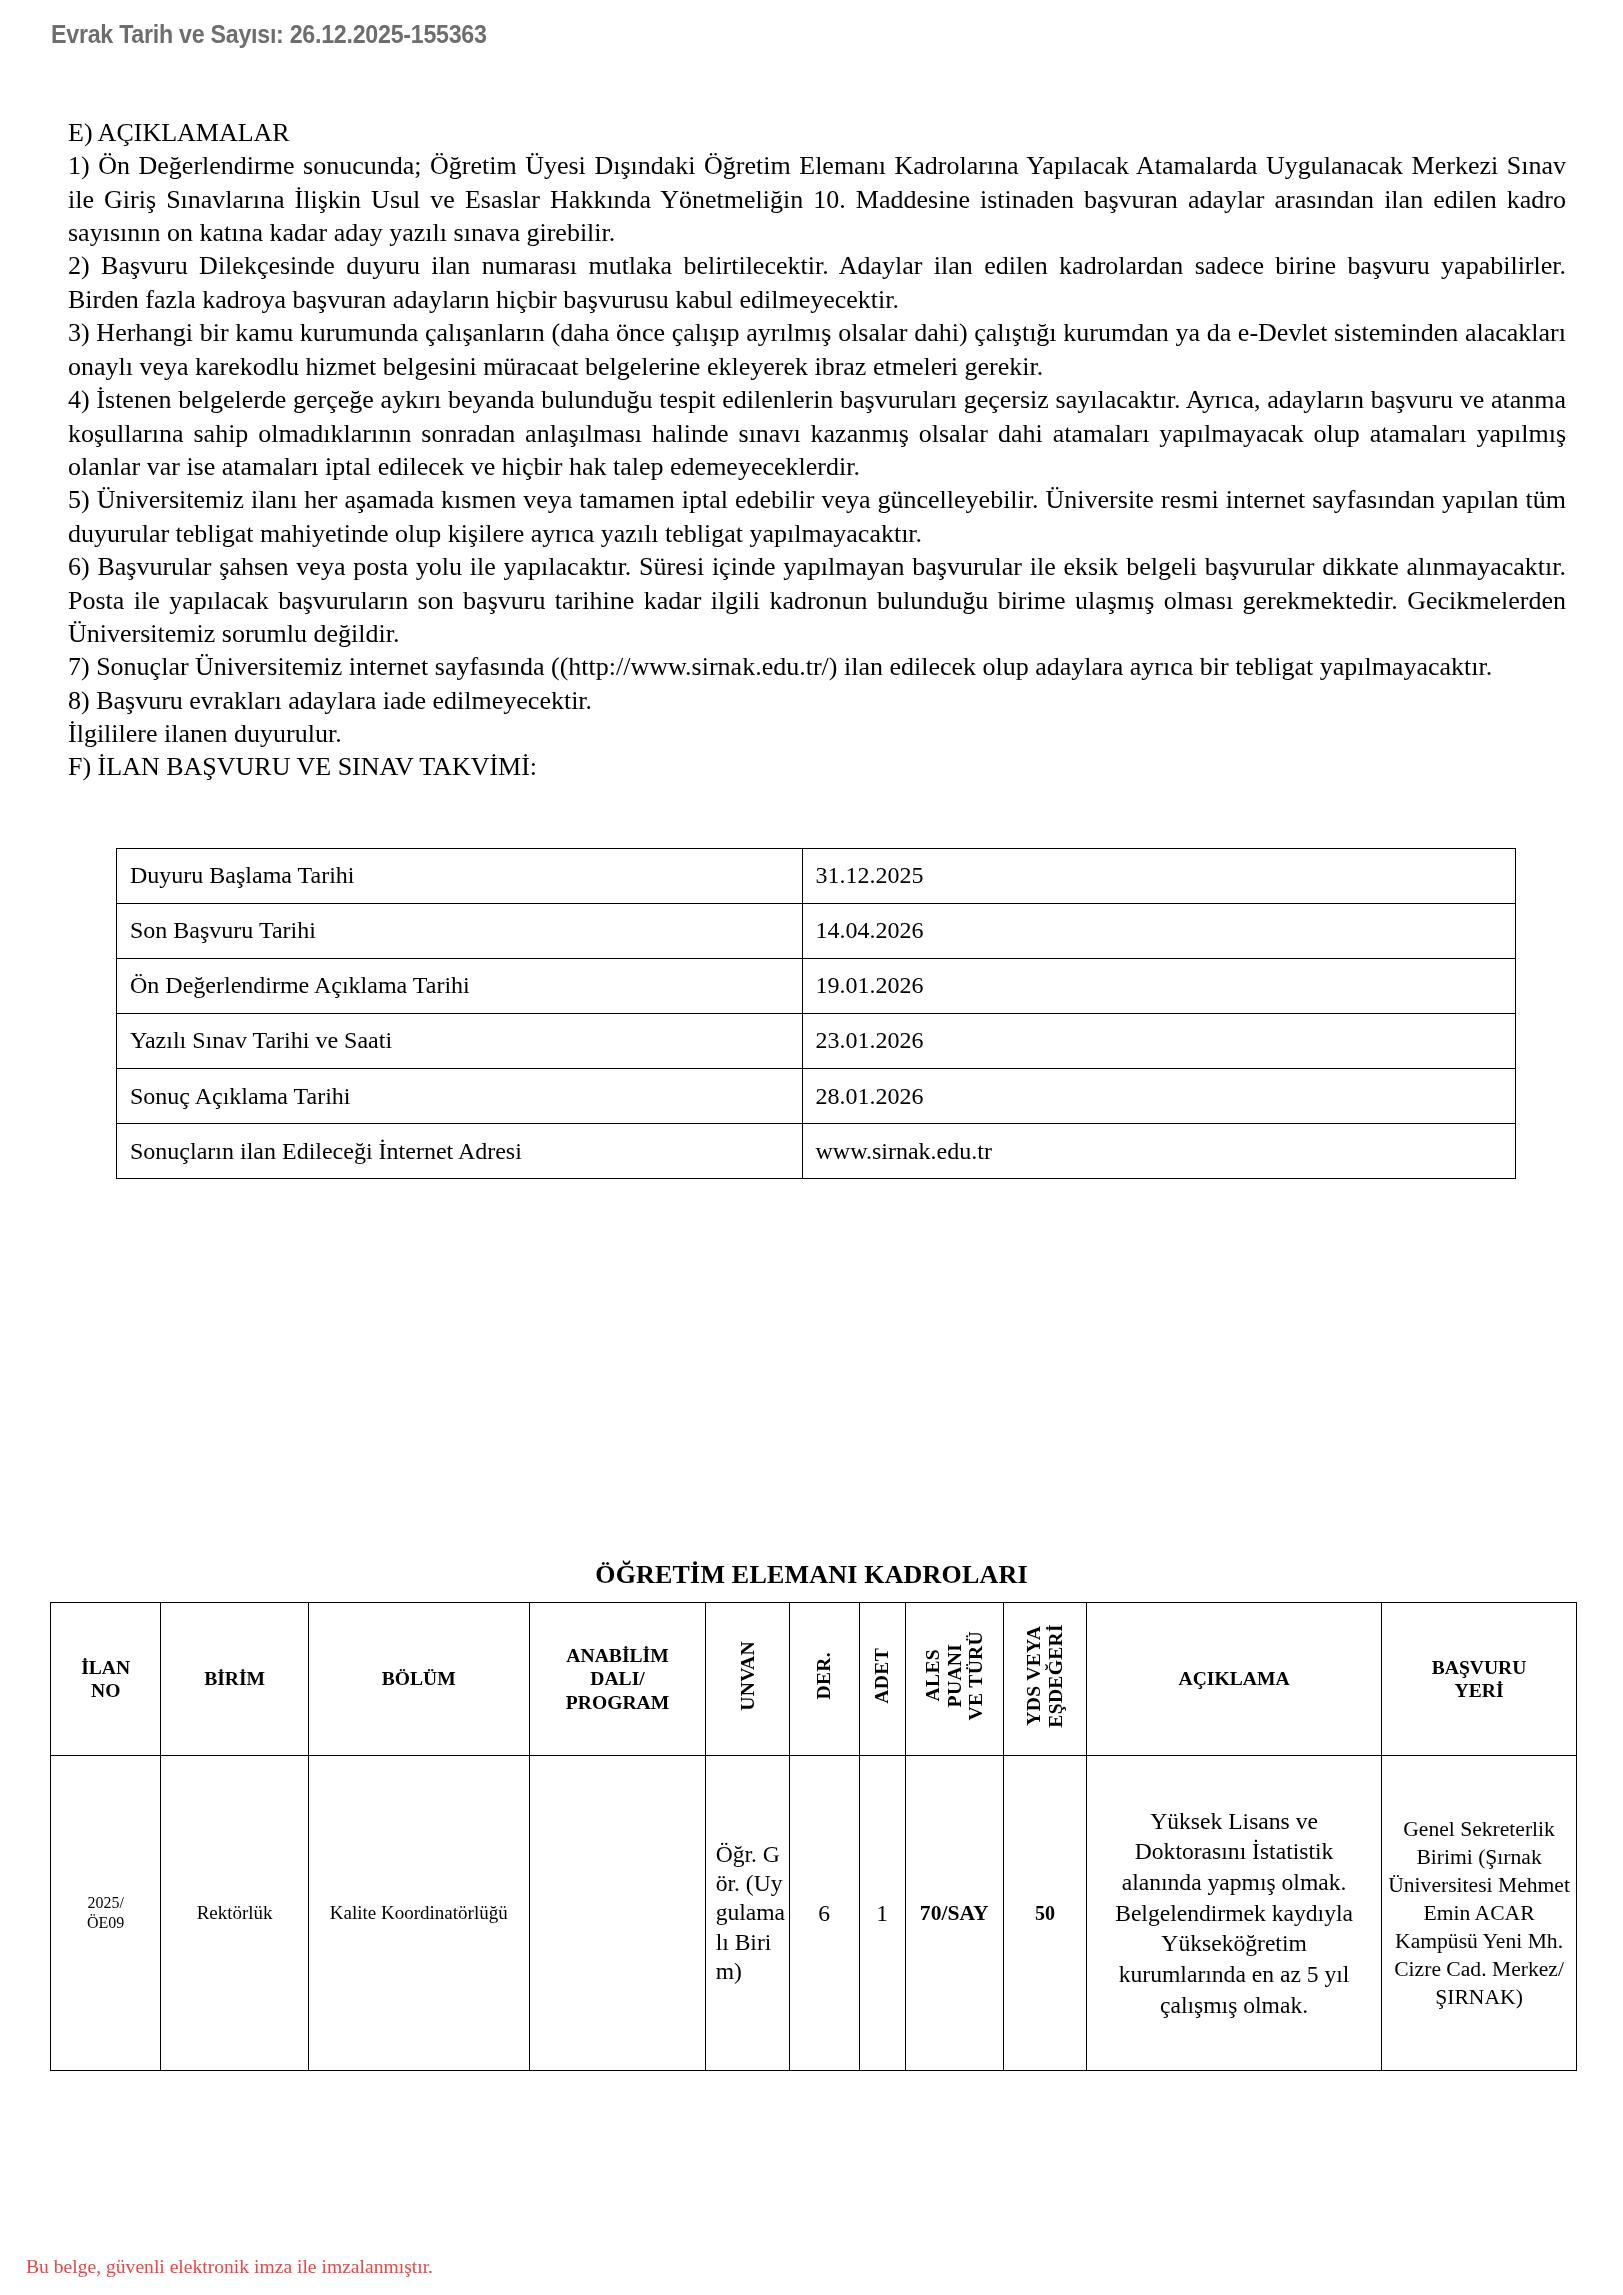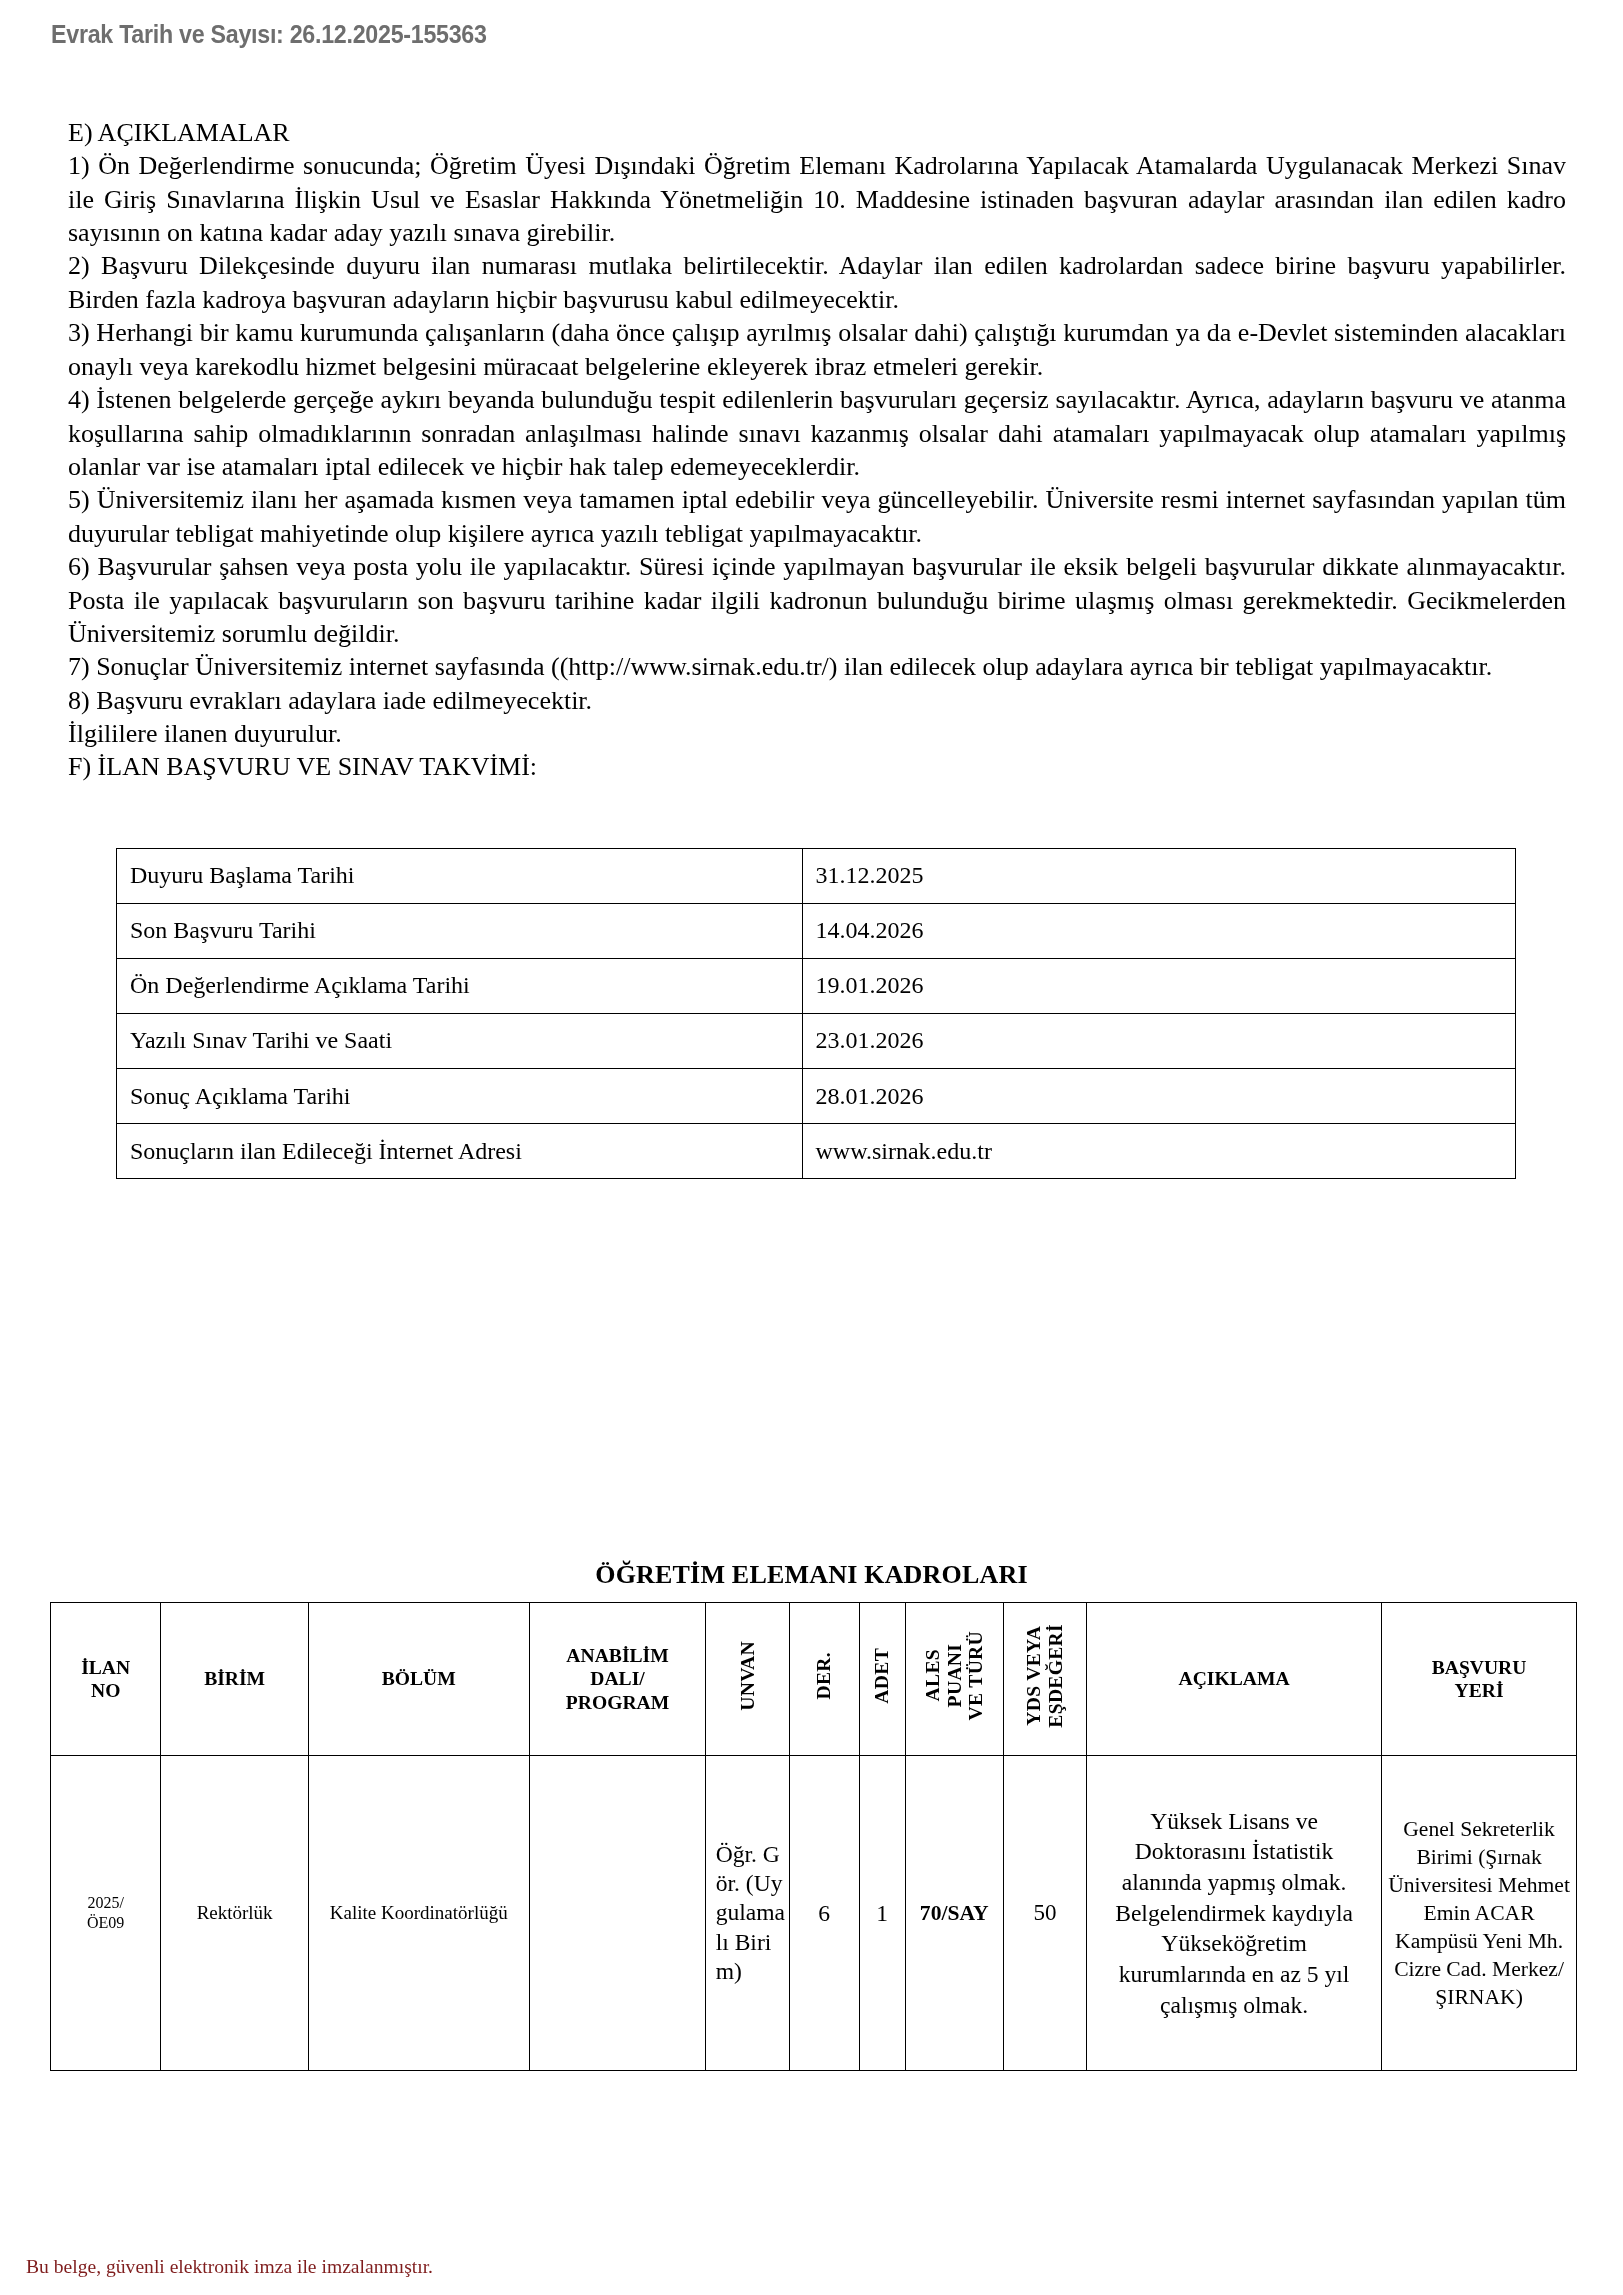--- a/index.html
+++ b/index.html
@@ -164,42 +164,42 @@
     line-height: 1.24;
     text-align: left;
     padding: 0 0 0 9.2px;
     display: block;
     word-break: break-all;
   }
   .unvan-cell { vertical-align: middle; text-align: left; }
   .cell-der   { font-size: 23.6px; }
   .cell-adet  { font-size: 23.6px; }
   .cell-ales  { font-size: 21.6px; font-weight: bold; }
-  .cell-yds   { font-size: 23px; font-weight: normal; }
+  .cell-yds   { font-size: 20px; font-weight: bold; }
   .cell-aciklama {
     font-size: 23.6px;
     line-height: 1.30;
     padding: 0 7.9px;
     display: block;
   }
   .cell-basvuru {
     font-size: 21.6px;
     line-height: 1.30;
     padding: 0 5.2px;
     display: block;
     word-break: break-word;
   }
 
   
   .footer-note {
     position: absolute;
     left: 26px;
     top: 2256px;
     font-size: 19.6px;
-    color: #7f1d1d;
+    color: #ef4444;
     font-family: "Liberation Serif", "DejaVu Serif", serif;
   }
 </style>
 </head>
 <body>
 
 <div class="page">
 
   <div class="doc-stamp">Evrak Tarih ve Sayısı: 26.12.2025-155363</div>
 

